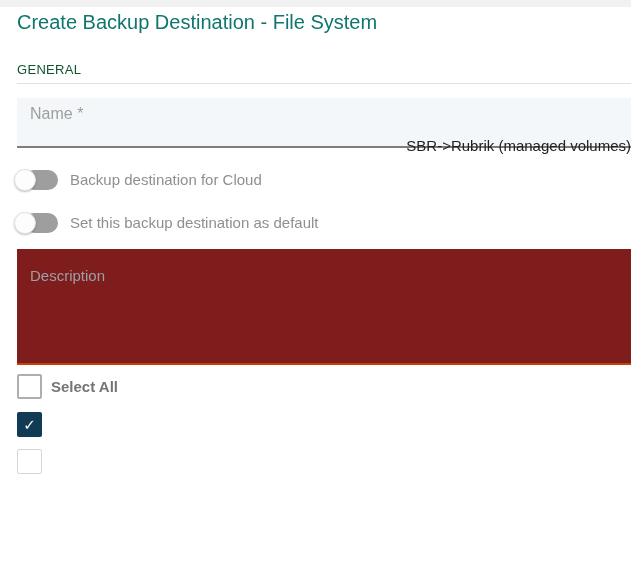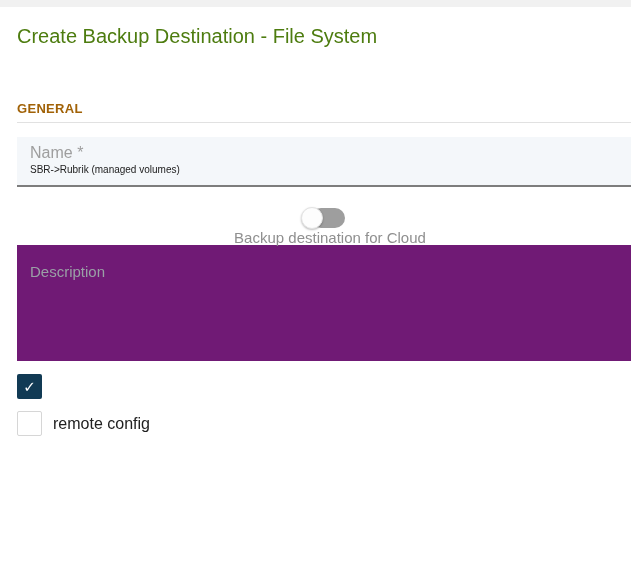--- a/index.html
+++ b/index.html
@@ -10,32 +10,32 @@
     overflow: hidden;
     position: relative;
   }
   .topbar {
     height: 7px; width: 100%;
     background: #f1f1f1;
   }
   .content { padding-left: 17px; }
 
   .dialog-title {
-    margin-top: 17px;
+    margin-top: 3px;
     font-size: 20px;
     line-height: 25px;
-    color: #4d7c0f;
+    color: #0f766e;
     font-weight: 400;
   }
 
   .section-header {
-    margin-top: 52px;
+    margin-top: 27px;
     font-size: 13px;
-    font-weight: bold;
-    color: #a16207;
+    font-weight: normal;
+    color: #14532d;
     letter-spacing: 0.3px;
   }
   .section-rule {
     margin-top: 6px;
     border: none;
     border-top: 1px solid #e1e1e1;
     width: 100%;
   }
 
   .text-field {
@@ -45,32 +45,32 @@
     background: #f4f7fa;
     border-bottom: 2px solid #7d7d7d;
     padding: 7px 0 0 13px;
   }
   .text-field .field-label {
     font-size: 16px;
     color: #9e9e9e;
     display: block;
   }
   .text-field .field-value {
-    font-size: 10px;
+    font-size: 15px;
     color: #212121;
     display: block;
-    margin-top: 2px;
+    margin-top: 14px;
+    text-align: right;
   }
 
   .toggle-row {
     margin-top: 20px;
     display: flex;
     align-items: center;
     height: 23px;
-    flex-direction: column;
   }
   .toggle-row + .toggle-row { margin-top: 20px; }
   .toggle {
     position: relative;
     width: 44px; height: 22px;
     margin-left: -3px;
     flex: 0 0 auto;
     cursor: pointer;
   }
   .toggle .track {
@@ -92,22 +92,22 @@
   .toggle-label {
     margin-left: 12px;
     font-size: 15px;
     color: #8f8f8f;
   }
 
   .description-field {
     margin-top: 15px;
     width: 614px;
     height: 116px;
-    background: #701a75;
-    border-bottom: 2px solid #701a75;
+    background: #7f1d1d;
+    border-bottom: 2px solid #c2410c;
     padding: 18px 0 0 13px;
   }
   .description-field .placeholder {
     font-size: 15px;
     color: #9aa0a6;
   }
 
   .choose-label {
     margin-top: 25px;
     font-size: 14px;
@@ -179,31 +179,41 @@
   </div>
 
   <div class="toggle-row">
     <div class="toggle">
       <div class="track"></div>
       <div class="knob"></div>
     </div>
     <span class="toggle-label">Backup destination for Cloud</span>
   </div>
 
+  <div class="toggle-row">
+    <div class="toggle">
+      <div class="track"></div>
+      <div class="knob"></div>
+    </div>
+    <span class="toggle-label">Set this backup destination as default</span>
+  </div>
 
   <div class="description-field">
     <span class="placeholder">Description</span>
   </div>
 
 
+  <div class="checkbox-row select-all">
+    <div class="checkbox unchecked-strong"></div>
+    <span class="cb-label-bold">Select All</span>
+  </div>
 
   <div class="checkbox-row option-0">
     <div class="checkbox checked">
       <span class="checkmark">✓</span>
     </div>
   </div>
 
   <div class="checkbox-row option-1">
     <div class="checkbox unchecked-light"></div>
-    <span class="cb-label">remote config</span>
   </div>
 
 </div>
 
 </body></html>

